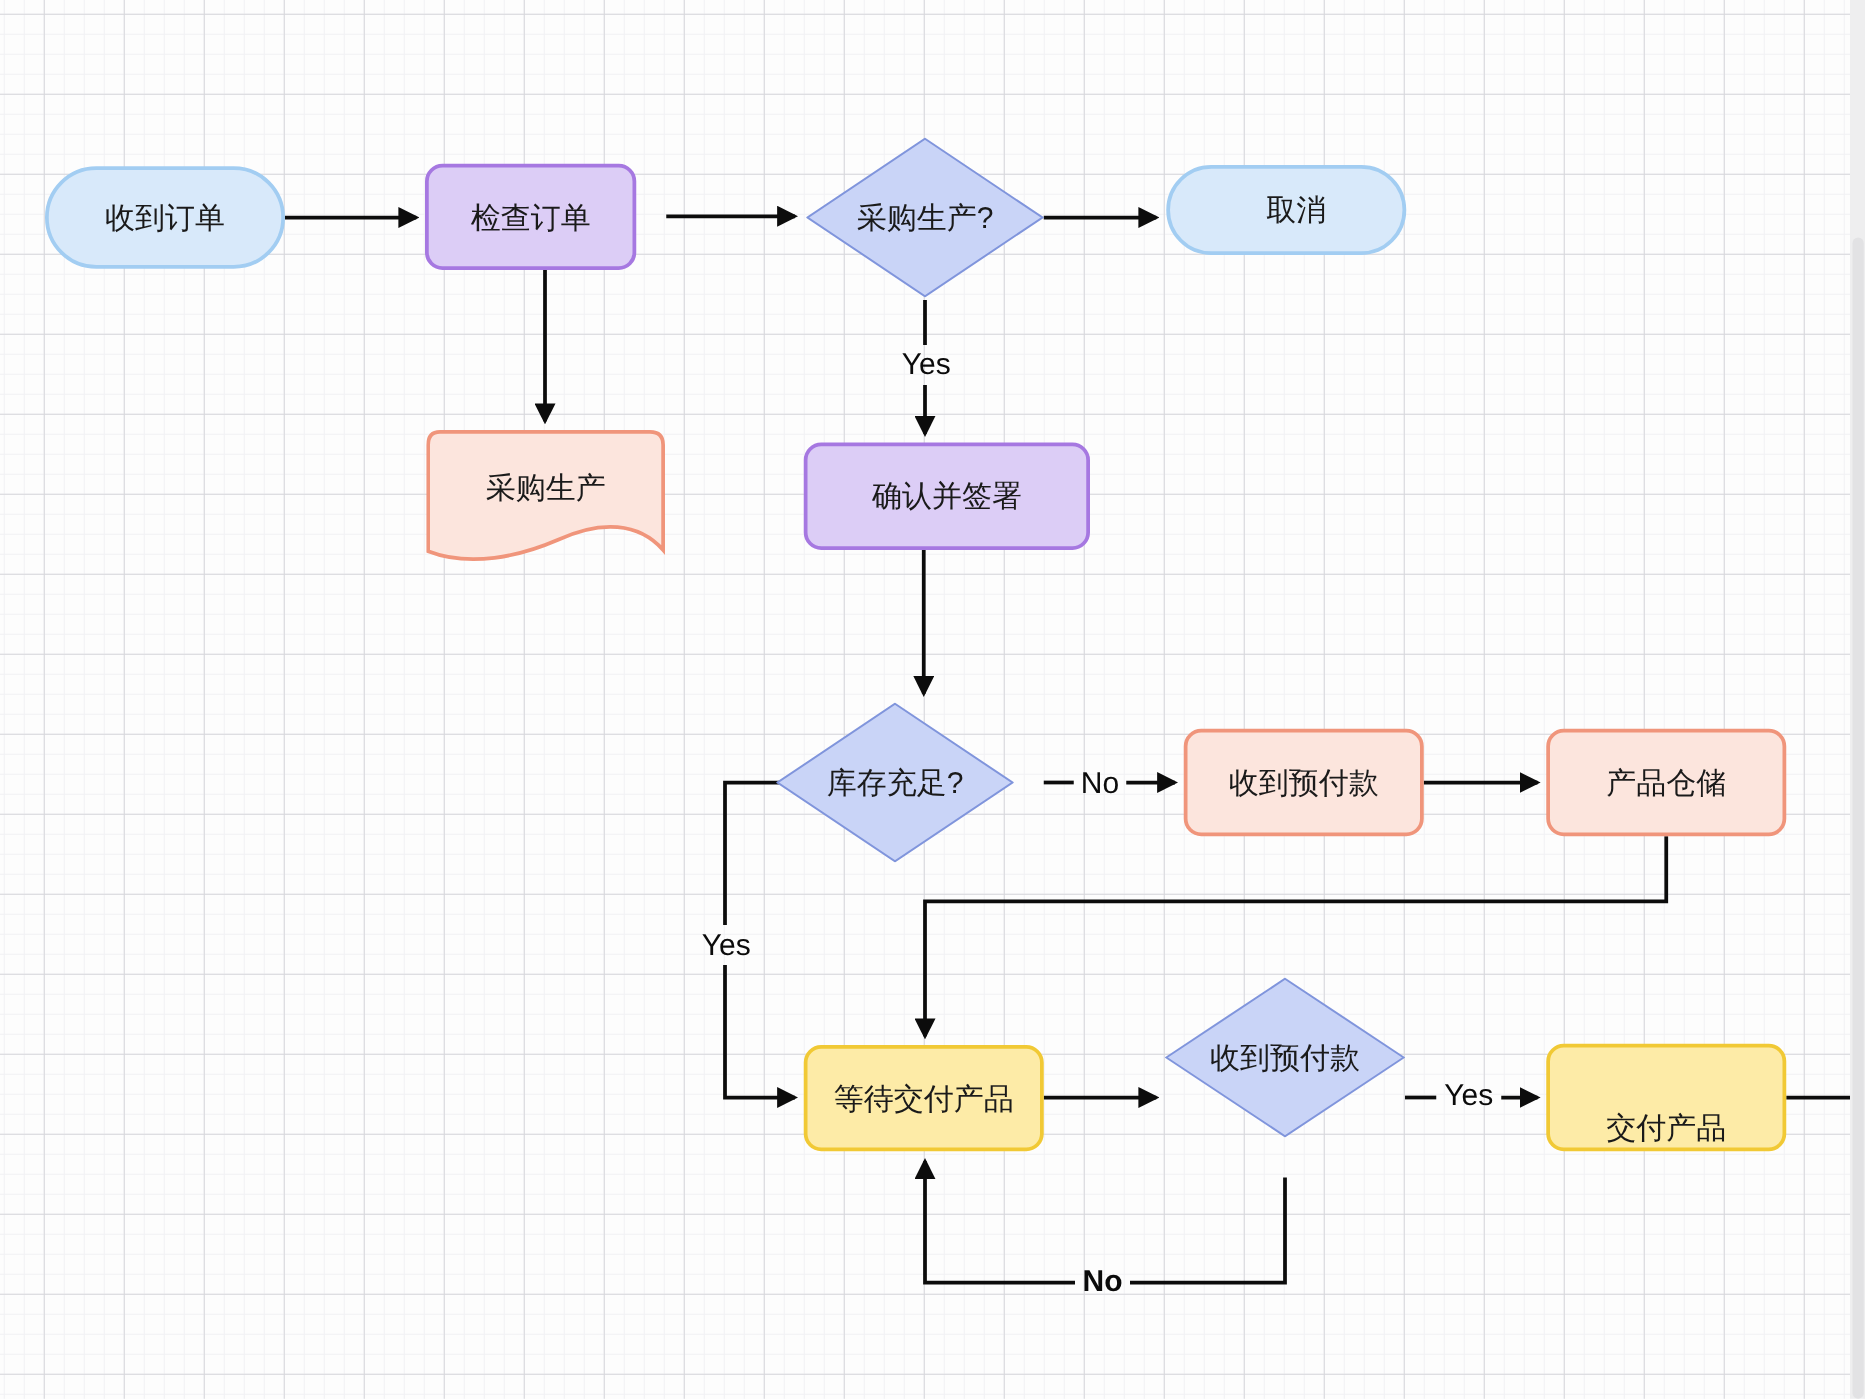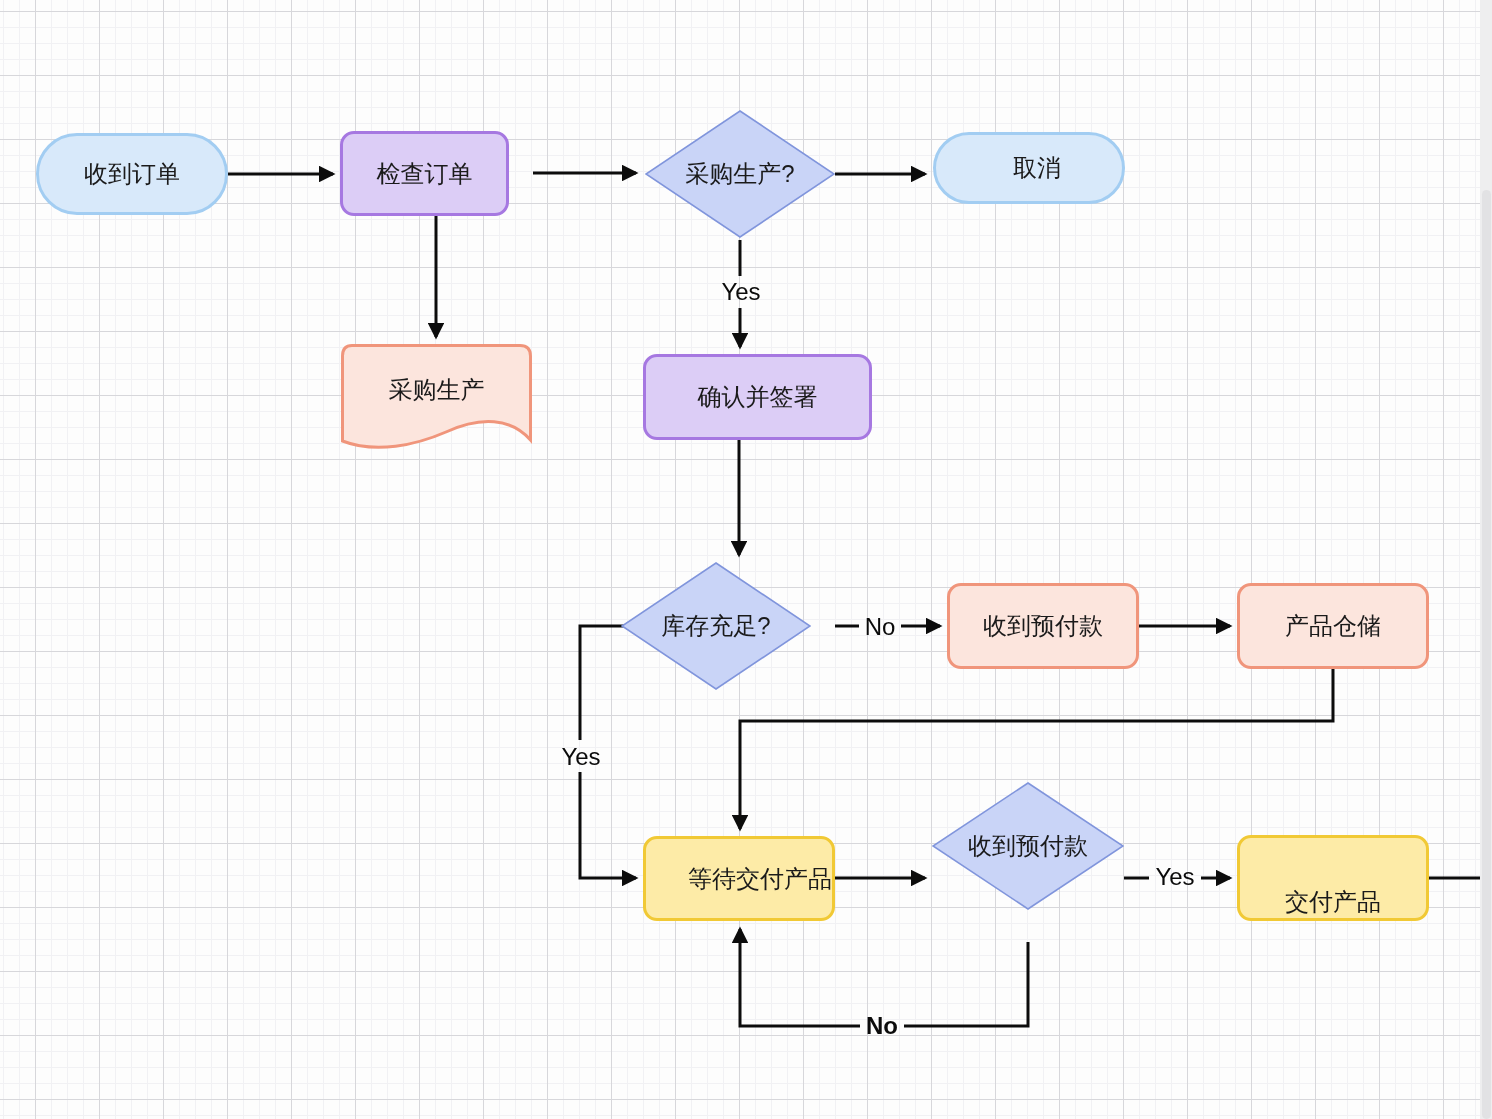--- a/index.html
+++ b/index.html
@@ -147,21 +147,21 @@
   </div>
 
   <div class="node proc peach" style="left:947px;top:583px;width:192px;height:86px;">
     <span class="lbl">收到预付款</span>
   </div>
 
   <div class="node proc peach" style="left:1237px;top:583px;width:192px;height:86px;">
     <span class="lbl">产品仓储</span>
   </div>
 
-  <div class="node proc yellow" style="left:643px;top:836px;width:192px;height:85px;justify-content:flex-end;">
+  <div class="node proc yellow" style="left:643px;top:836px;width:192px;height:85px;">
     <span class="lbl">等待交付产品</span>
   </div>
 
   <div class="node decision" style="left:932px;top:782px;width:192px;height:128px;">
     <svg width="192" height="128">
       <polygon points="96,1 191,64 96,127 1,64" style="fill:#c9d4f7;stroke:#8095dc;stroke-width:1.6"></polygon>
     </svg>
     <span class="lbl">收到预付款</span>
   </div>
 

